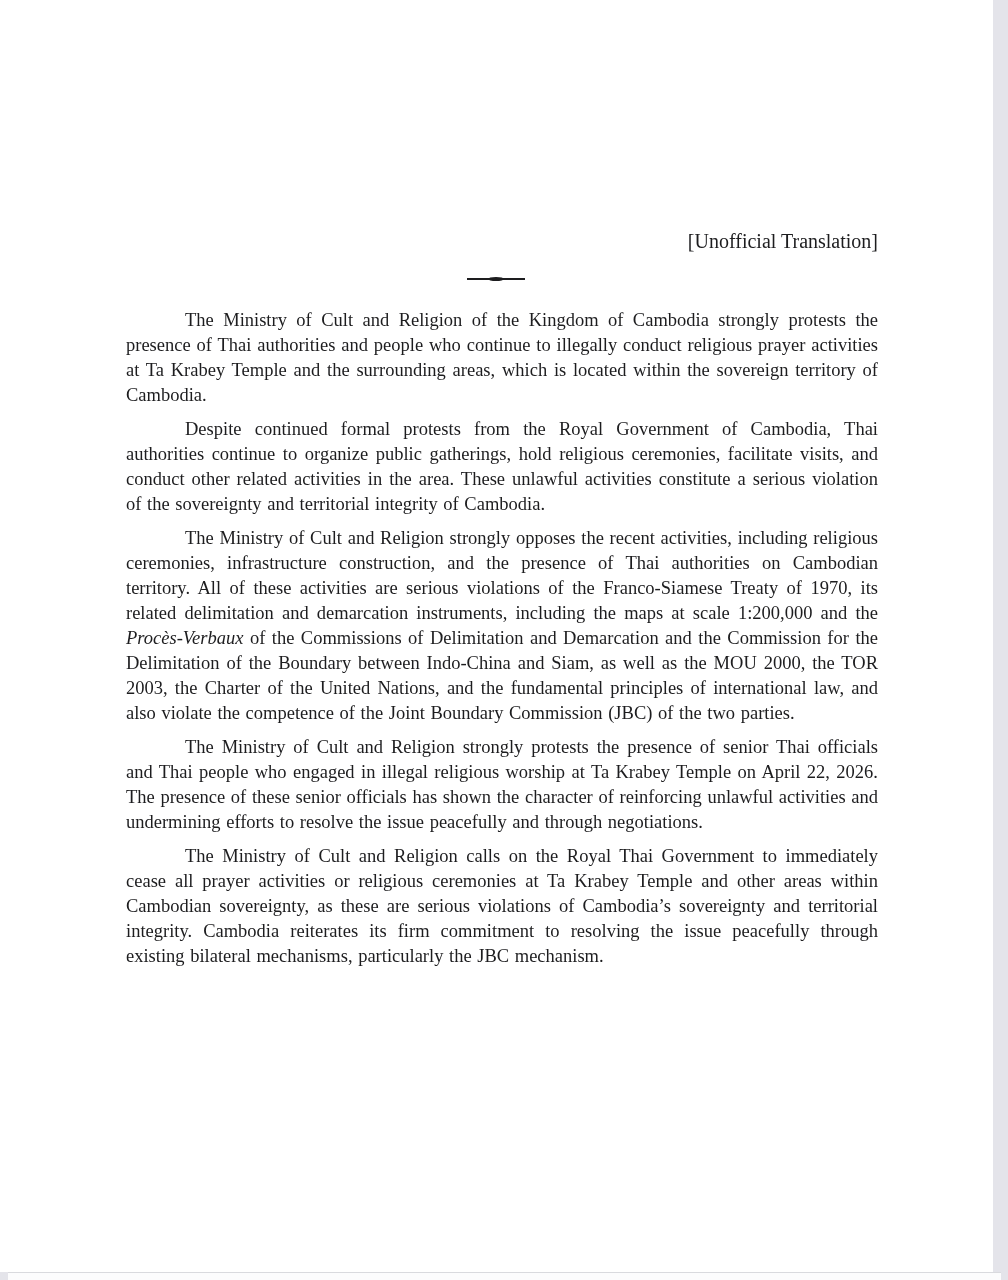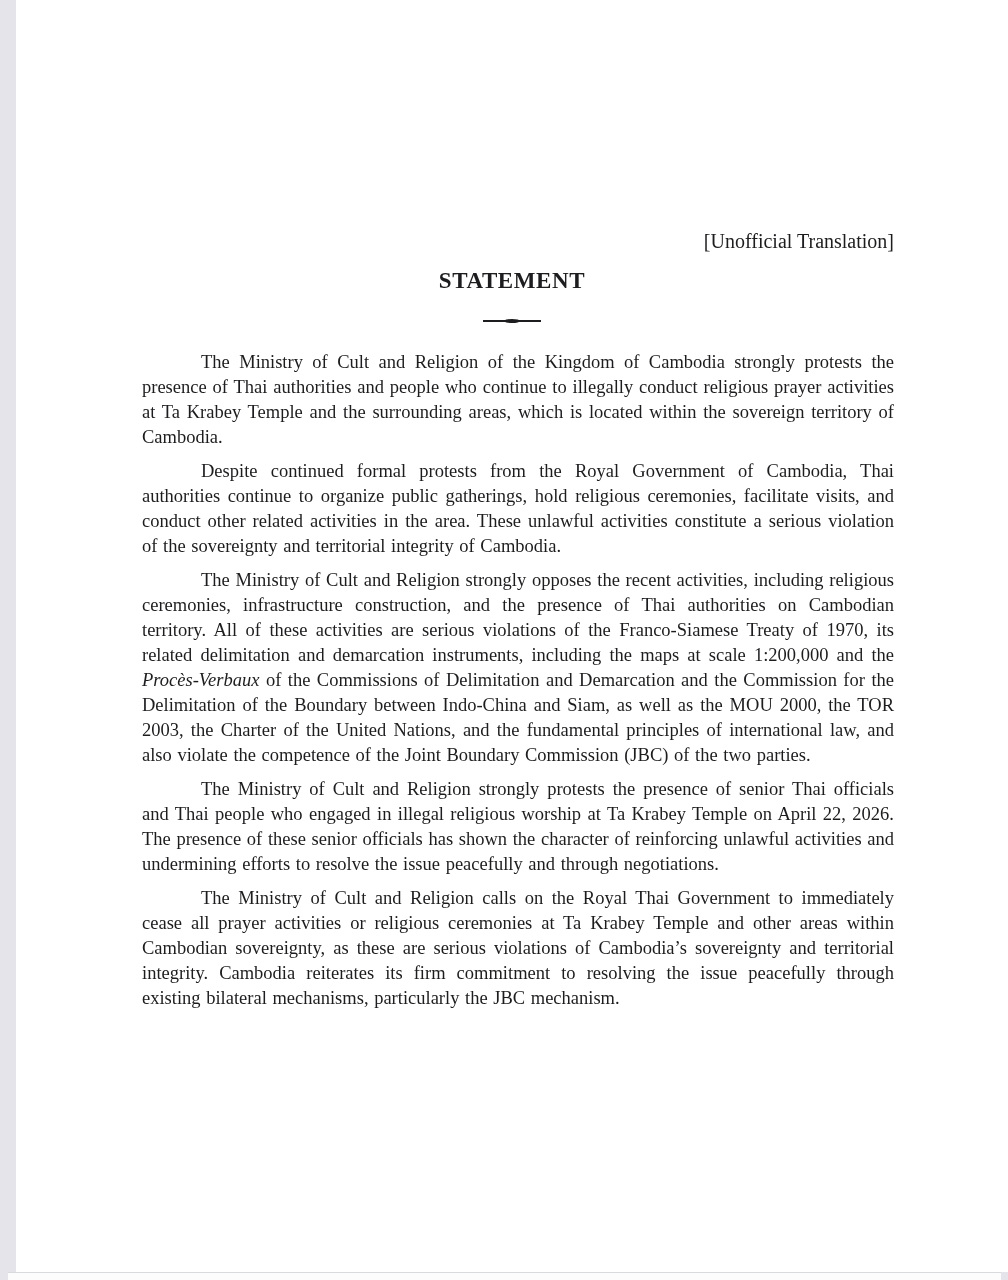--- a/index.html
+++ b/index.html
@@ -14,21 +14,21 @@
   body {
     width: 1008px;
     height: 1280px;
     overflow: hidden;
     position: relative;
     background: var(--canvas);
     font-family: "Liberation Serif", "DejaVu Serif", serif;
   }
   .paper {
     position: absolute;
-    left: 16px;
+    left: 0;
     top: 0;
     width: 993px;
     height: 1272px;
     background: var(--paper);
   }
   .page-break-line {
     position: absolute;
     left: 8px;
     top: 1272px;
     width: 993px;
@@ -100,21 +100,20 @@
   .doc-body em {
     font-style: italic;
   }
 </style>
 </head>
 <body>
 
 <div class="paper">
   <div class="content">
     <div class="header-note">[Unofficial Translation]</div>
-    <div class="title">STATEMENT</div>
     <div class="ornament"></div>
     <div class="doc-body">
         <p><span>The Ministry of Cult and Religion of the Kingdom of Cambodia strongly protests the presence of Thai authorities and people who continue to illegally conduct religious prayer activities at Ta Krabey Temple and the surrounding areas, which is located within the sovereign territory of Cambodia.</span></p>
         <p><span>Despite continued formal protests from the Royal Government of Cambodia, Thai authorities continue to organize public gatherings, hold religious ceremonies, facilitate visits, and conduct other related activities in the area. These unlawful activities constitute a serious violation of the sovereignty and territorial integrity of Cambodia.</span></p>
         <p><span>The Ministry of Cult and Religion strongly opposes the recent activities, including religious ceremonies, infrastructure construction, and the presence of Thai authorities on Cambodian territory. All of these activities are serious violations of the Franco-Siamese Treaty of 1970, its related delimitation and demarcation instruments, including the maps at scale 1:200,000 and the </span><em>Procès-Verbaux</em><span> of the Commissions of Delimitation and Demarcation and the Commission for the Delimitation of the Boundary between Indo-China and Siam, as well as the MOU 2000, the TOR 2003, the Charter of the United Nations, and the fundamental principles of international law, and also violate the competence of the Joint Boundary Commission (JBC) of the two parties.</span></p>
         <p><span>The Ministry of Cult and Religion strongly protests the presence of senior Thai officials and Thai people who engaged in illegal religious worship at Ta Krabey Temple on April 22, 2026. The presence of these senior officials has shown the character of reinforcing unlawful activities and undermining efforts to resolve the issue peacefully and through negotiations.</span></p>
         <p><span>The Ministry of Cult and Religion calls on the Royal Thai Government to immediately cease all prayer activities or religious ceremonies at Ta Krabey Temple and other areas within Cambodian sovereignty, as these are serious violations of Cambodia’s sovereignty and territorial integrity. Cambodia reiterates its firm commitment to resolving the issue peacefully through existing bilateral mechanisms, particularly the JBC mechanism.</span></p>
       </div>
   </div>
 </div>

